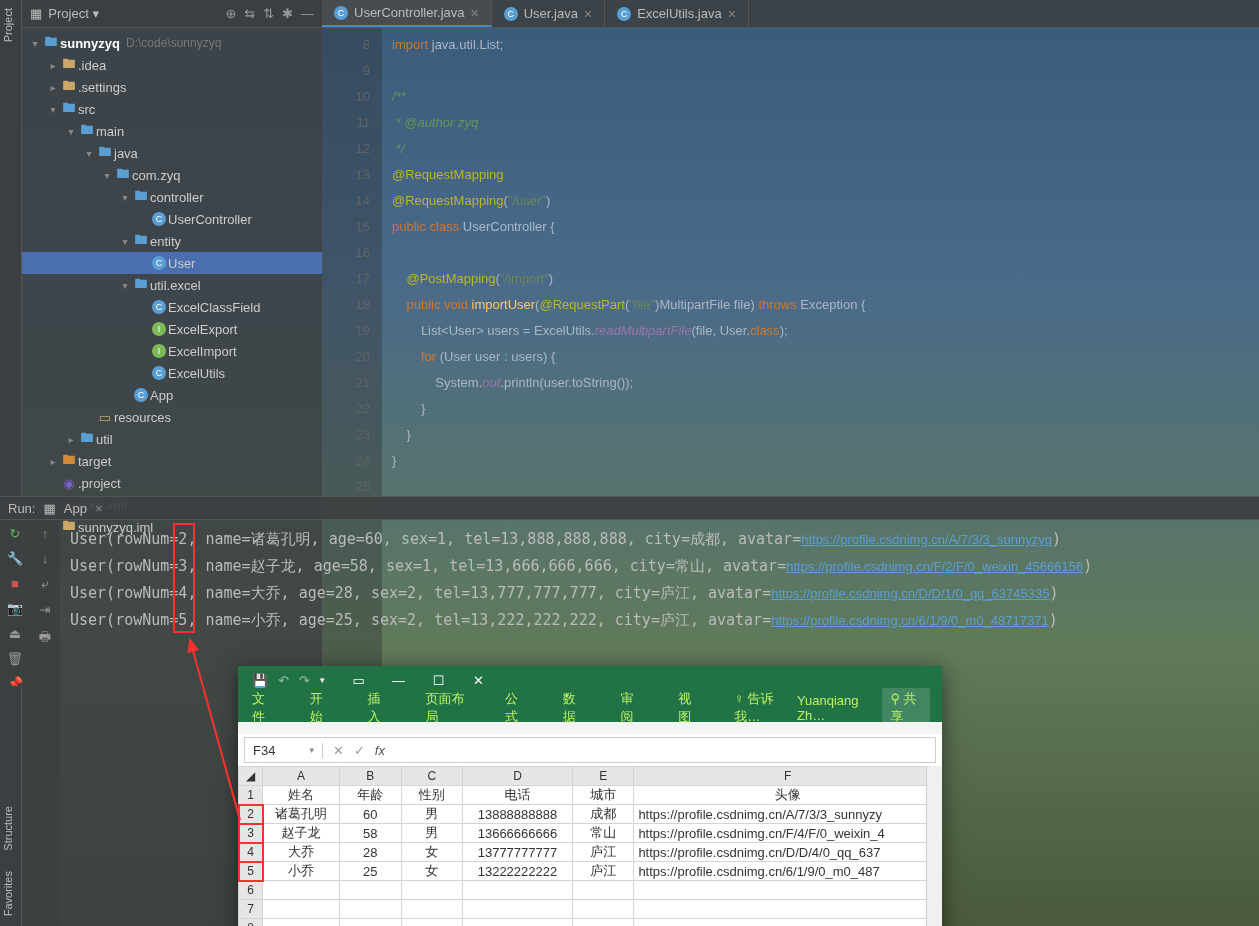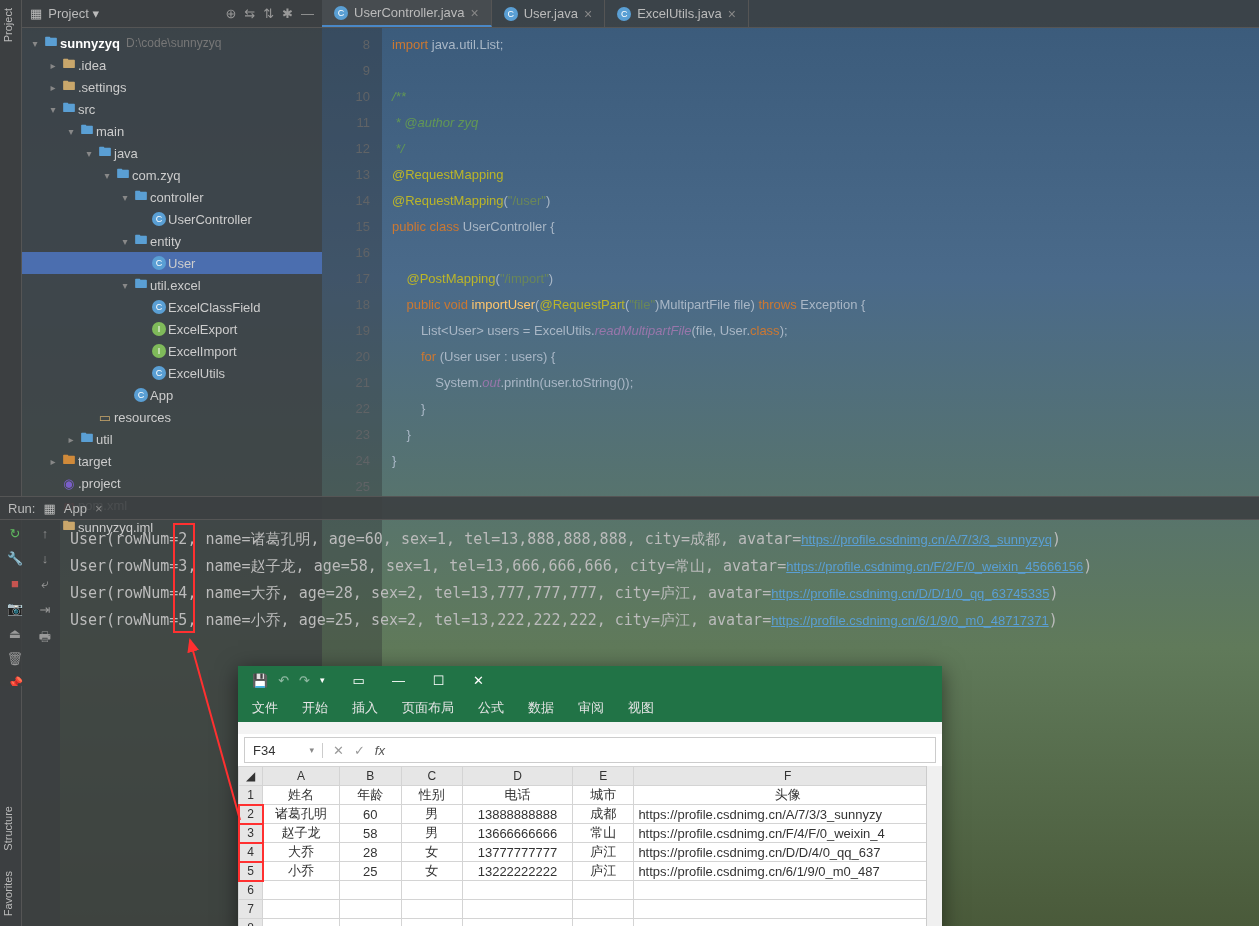--- a/index.html
+++ b/index.html
@@ -58,21 +58,21 @@
 .red-box { position: absolute; border: 2px solid #ff3030; }
 .red-arrow { position: absolute; }
 
 
 .excel { position: absolute; width: 704px; background: #fff; box-shadow: 0 4px 20px rgba(0,0,0,0.5); font-family: 'Segoe UI', sans-serif; }
 .excel-titlebar { height: 28px; background: #217346; color: #fff; display: flex; align-items: center; }
 .excel-qat { display: flex; gap: 10px; padding: 0 14px; align-items: center; }
 .excel-title { flex: 1; text-align: center; font-size: 12px; }
 .excel-ctrls { display: flex; gap: 0; }
 .excel-ctrls span { width: 40px; text-align: center; font-size: 13px; }
-.excel-ribbon { height: 28px; background: #217346; color: #e5e5e5; display: flex; align-items: center; padding: 0 12px; gap: 20px; font-size: 12px; }
+.excel-ribbon { height: 28px; background: #217346; color: #bef264; display: flex; align-items: center; padding: 0 12px; gap: 32px; font-size: 12px; }
 .excel-ribbon .ritem { padding: 4px 2px; }
 .excel-ribbon .rright { margin-left: auto; display: flex; gap: 10px; align-items: center; font-size: 11px; }
 .excel-share { background: rgba(255,255,255,0.15); padding: 2px 8px; border-radius: 2px; }
 .excel-spacer { height: 12px; background: #f3f3f3; }
 .excel-namebox { height: 26px; background: #fff; border: 1px solid #ccc; display: flex; align-items: center; margin: 3px 6px; }
 .excel-nb-cell { width: 78px; border-right: 1px solid #ccc; padding: 0 8px; font-size: 12px; color: #333; display: flex; justify-content: space-between; align-items: center; }
 .excel-fx { display: flex; gap: 10px; padding: 0 10px; align-items: center; color: #999; font-size: 12px; }
 .excel-fx-lbl { font-style: italic; color: #555; }
 .excel-grid { border-collapse: collapse; width: 100%; font-size: 13px; color: #333; }
 .excel-grid th, .excel-grid td { border: 1px solid #d4d4d4; height: 19px; padding: 0 4px; text-align: center; font-weight: normal; overflow: hidden; white-space: nowrap; }
@@ -365,20 +365,25 @@
         </div>
         <div class="excel-ribbon" id="ribbon">
             <span class="ritem">文件</span>
             <span class="ritem">开始</span>
             <span class="ritem">插入</span>
             <span class="ritem">页面布局</span>
             <span class="ritem">公式</span>
             <span class="ritem">数据</span>
             <span class="ritem">审阅</span>
             <span class="ritem">视图</span>
+            <span class="rright">
+              <span>♀ 告诉我…</span>
+              <span>Yuanqiang Zh…</span>
+              <span class="excel-share">⚲ 共享</span>
+            </span>
           </div>
         <div class="excel-spacer"></div>
         <div class="excel-namebox">
           <div class="excel-nb-cell">
               <span>F34</span>
               <span style="font-size:9px;color:#888">▾</span>
             </div>
           <div class="excel-fx">
             <span>✕</span>
             <span>✓</span>

